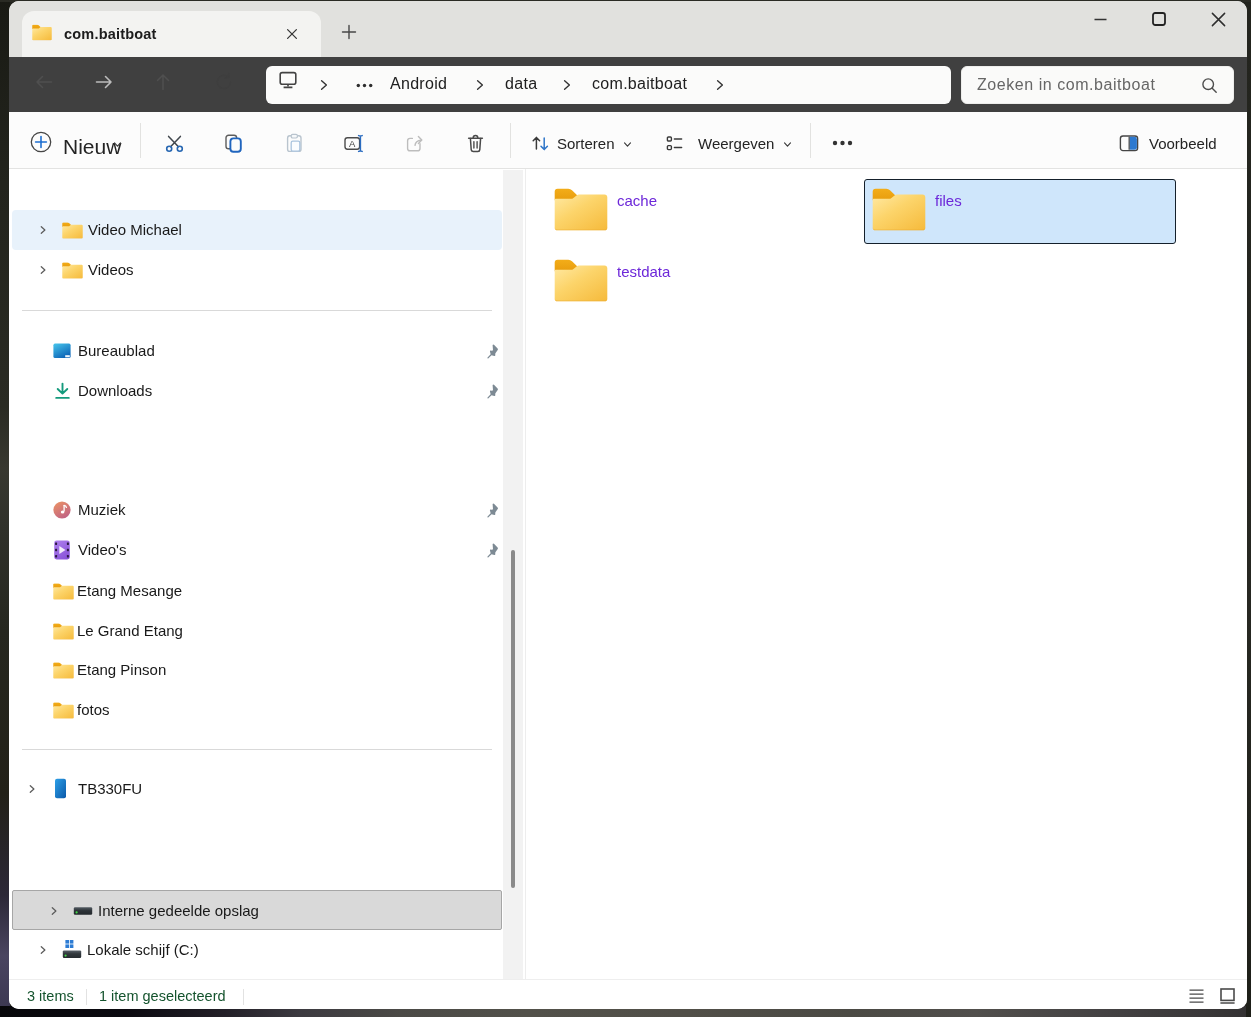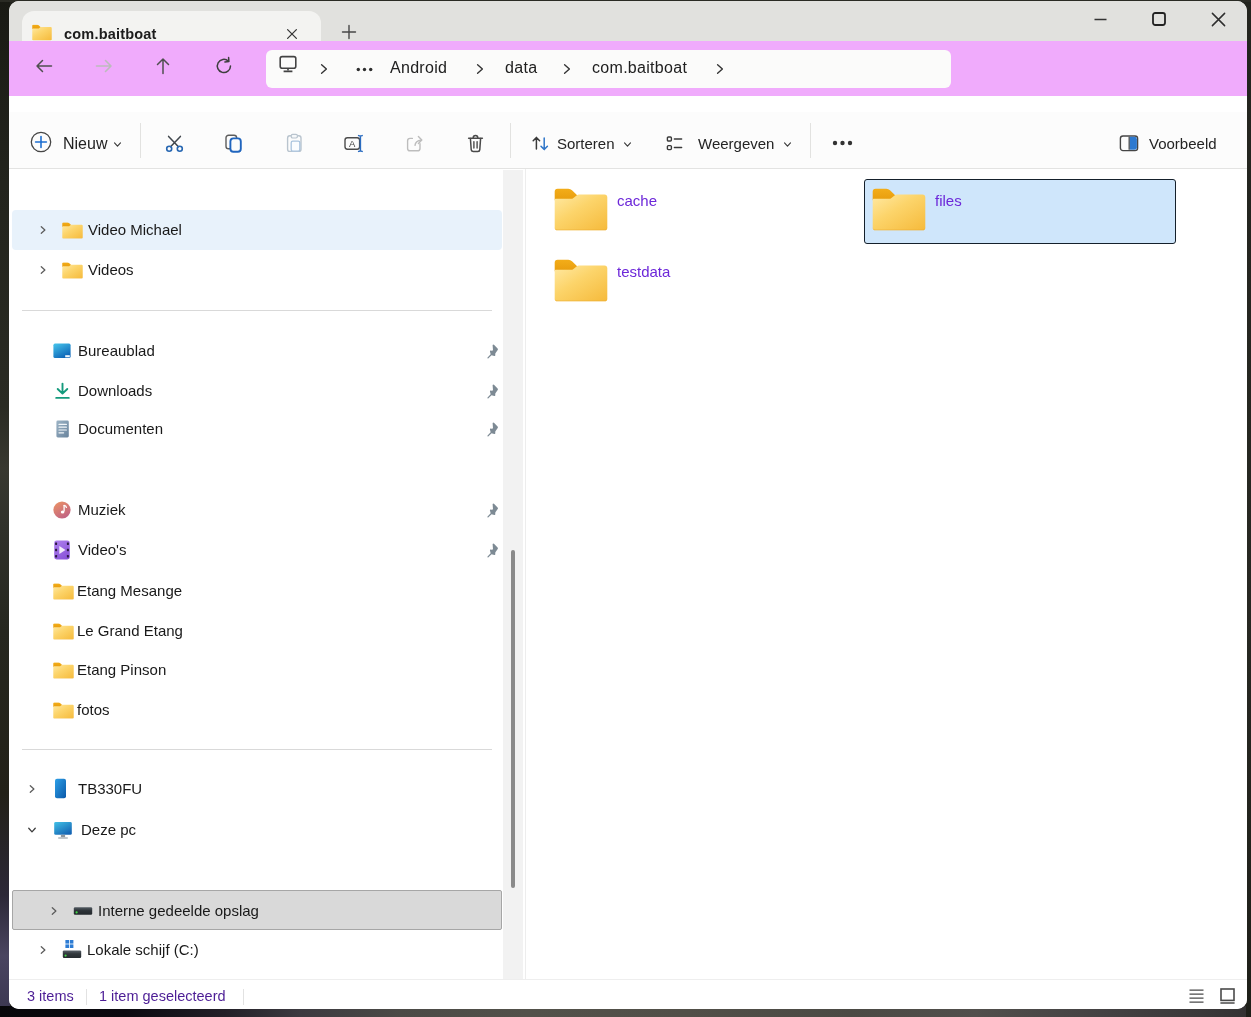--- a/index.html
+++ b/index.html
@@ -11,32 +11,32 @@
     background:linear-gradient(90deg,#07070a 0%,#0b0a10 10%,#232028 18%,#3c3a40 24%,#4b4a46 32%,#52514a 42%,#514f48 55%,#4b4a44 68%,#514f4c 78%,#444243 88%,#3a3839 96%,#333132 100%); }
   .edgeT { position:absolute; left:0; top:0; width:1251px; height:2px; background:#2a2b24; }
   .edgeR { position:absolute; left:1246px; top:0; width:5px; height:1017px; background:linear-gradient(180deg,#23241e,#272822 60%,#1e1f19); }
   .win { position:absolute; left:9px; top:1px; width:1238px; height:1008px;
     border-radius:10px; background:#ffffff; overflow:hidden; }
   .abs { position:absolute; }
   .tabbar { position:absolute; left:0; top:0; width:100%; height:56px; background:#e1e1de; }
   .tab { position:absolute; left:13px; top:10px; width:299px; height:46px;
     background:#f3f3f1; border-radius:12px 12px 0 0; }
   .tabttl { position:absolute; left:42px; top:15px; font-size:14.5px; font-weight:bold; color:#1c1c1c; letter-spacing:0.2px;}
-  .addr { position:absolute; left:0; top:40px; width:100%; height:55px; background:#f0abfc; }
+  .addr { position:absolute; left:0; top:56px; width:100%; height:55px; background:#404040; }
   .crumbbox { position:absolute; left:257px; top:9px; width:685px; height:38px; background:#fbfbfa; border-radius:6px; }
   .searchbox { position:absolute; left:952px; top:9px; width:273px; height:38px; background:#fafaf9; border-radius:6px; border:1px solid #ededeb; }
   .toolbar { position:absolute; left:0; top:111px; width:100%; height:57px; background:#fcfcfc; border-bottom:1px solid #e3e3e2; }
   .tsep { position:absolute; top:11px; width:1px; height:35px; background:#e2e2e0; }
   .bodyarea { position:absolute; left:0; top:168px; width:100%; height:810px; background:#ffffff; }
   .side { position:absolute; left:0; top:0; width:494px; height:810px; background:#ffffff; }
   .strack { position:absolute; left:494px; top:1px; width:20px; height:810px; background:#f2f2f2; }
   .sthumb { position:absolute; left:8px; top:380px; width:4px; height:338px; background:#8a8a8a; border-radius:2px; }
   .cline { position:absolute; left:516px; top:0; width:1px; height:810px; background:#ededed; }
   .content { position:absolute; left:517px; top:0; width:721px; height:810px; background:#ffffff; }
-  .status { position:absolute; left:0; top:978px; width:100%; height:30px; background:#ffffff; border-top:1px solid #eeeeee; font-size:14.5px; color:#4c1d95;}
+  .status { position:absolute; left:0; top:978px; width:100%; height:30px; background:#ffffff; border-top:1px solid #eeeeee; font-size:14.5px; color:#14532d;}
   .row { position:absolute; left:3px; width:490px; height:40px; }
   .row .lbl { position:absolute; top:11px; font-size:15px; color:#191919; white-space:nowrap; }
   .sel-blue { background:#e8f2fb; border-radius:4px; }
   .sel-gray { background:#d9d9d9; border:1px solid #a6a6a6; border-radius:2px; }
   .sep { position:absolute; left:13px; width:470px; height:1px; background:#d9d9d9; }
   .pin { position:absolute; left:472px; }
   .tile { position:absolute; width:312px; height:65px; border-radius:4px; }
   .tile.selected { background:#cfe6fb; border:1.5px solid #15202b; border-radius:3px; }
   .tlabel { position:absolute; font-size:15px; color:#6d28d9; }
   svg { display:block; }
@@ -139,28 +139,35 @@
       <div class="abs" style="left:239px;top:9px;font-size:16px;letter-spacing:0.3px;color:#202020;">data</div>
       <svg class="abs" style="left:295px;top:13px" width="12" height="12" viewBox="0 0 12 12">
           <polyline points="3.6,1.8 8.4,6 3.6,10.2" fill="none" stroke="#333" stroke-width="1.4" stroke-linecap="round" stroke-linejoin="round"></polyline>
         </svg>
       <div class="abs" style="left:326px;top:9px;font-size:16px;letter-spacing:0.3px;color:#202020;">com.baitboat</div>
       <svg class="abs" style="left:448px;top:13px" width="12" height="12" viewBox="0 0 12 12">
           <polyline points="3.6,1.8 8.4,6 3.6,10.2" fill="none" stroke="#333" stroke-width="1.4" stroke-linecap="round" stroke-linejoin="round"></polyline>
         </svg>
     </div>
 
+    <div class="searchbox">
+      <div class="abs" style="left:15px;top:9px;font-size:16px;letter-spacing:0.55px;color:#666;">Zoeken in com.baitboat</div>
+      <svg class="abs" style="left:239px;top:10px" width="17" height="17" viewBox="0 0 17 17">
+          <circle cx="7.2" cy="7.2" r="5.3" fill="none" stroke="#4d4d4d" stroke-width="1.4"></circle>
+          <path d="M11.2,11.2 L15.2,15.2" stroke="#4d4d4d" stroke-width="1.4" stroke-linecap="round"></path>
+        </svg>
+    </div>
   </div>
 
   <div class="toolbar">
     <svg class="abs" style="left:21px;top:19px" width="22" height="22" viewBox="0 0 22 22">
         <circle cx="11" cy="11" r="9.7" fill="none" stroke="#454545" stroke-width="1.3"></circle>
         <path d="M11,5.6 V16.4 M5.6,11 H16.4" stroke="#1d6ed0" stroke-width="1.6" stroke-linecap="round"></path>
       </svg>
-    <div class="abs" style="left:54px;top:23px;font-size:16px;color:#242424;">Nieuw</div>
+    <div class="abs" style="left:54px;top:23px;font-size:21px;color:#242424;">Nieuw</div>
     <svg class="abs" style="left:103px;top:27px" width="11" height="11" viewBox="0 0 14 14">
         <use href="#chevD"></use>
       </svg>
     <div class="tsep" style="left:131px"></div>
 
     <svg class="abs" style="left:155px;top:21px" width="21" height="21" viewBox="0 0 21 21">
         <path d="M4.6,3.4 L14.2,13.6 M16.4,3.4 L6.8,13.6" stroke="#41474d" stroke-width="1.5" stroke-linecap="round"></path>
         <circle cx="5.2" cy="15.8" r="2.5" fill="none" stroke="#2767b2" stroke-width="1.6"></circle>
         <circle cx="15.8" cy="15.8" r="2.5" fill="none" stroke="#2767b2" stroke-width="1.6"></circle>
       </svg>
@@ -265,36 +272,20 @@
             <defs>
               <linearGradient id="gdesk" x1="0" y1="0" x2="0.6" y2="1">
                 <stop offset="0" stop-color="#47c6ec"></stop>
                 <stop offset="1" stop-color="#0e66b8"></stop>
               </linearGradient>
             </defs>
             <rect x="1.4" y="2.6" width="17.2" height="14.4" rx="1.6" fill="url(#gdesk)"></rect>
             <rect x="13.2" y="14.2" width="4.6" height="2.1" fill="#eef6fc"></rect>
           </svg>
         <div class="lbl" style="left:66px">Bureaublad</div>
-        <svg class="pin" style="top:13px" width="15" height="15" viewBox="0 0 15 15">
-            <use href="#pinS"></use>
-          </svg>
-      </div>
-      <div class="row" style="top:240px">
-        <svg class="ico" style="left:41px;top:10px" width="19" height="20" viewBox="0 0 19 20">
-            <defs>
-              <linearGradient id="gdoc" x1="0" y1="0" x2="1" y2="1">
-                <stop offset="0" stop-color="#9db4c6"></stop>
-                <stop offset="1" stop-color="#68839c"></stop>
-              </linearGradient>
-            </defs>
-            <rect x="3.4" y="1.6" width="12.4" height="16.8" rx="1.4" fill="url(#gdoc)"></rect>
-            <path d="M6,5.4 H13.4 M6,8.2 H13.4 M6,11 H13.4 M6,13.8 H10.6" stroke="#f2f6f9" stroke-width="1.2" stroke-linecap="round"></path>
-          </svg>
-        <div class="lbl" style="left:66px">Documenten</div>
         <svg class="pin" style="top:13px" width="15" height="15" viewBox="0 0 15 15">
             <use href="#pinS"></use>
           </svg>
       </div>
       <div class="row" style="top:321px">
         <svg class="ico" style="left:40px;top:10px" width="20" height="20" viewBox="0 0 20 20">
             <defs>
               <linearGradient id="gmus" x1="0.2" y1="0" x2="0.8" y2="1">
                 <stop offset="0" stop-color="#ea9166"></stop>
                 <stop offset="1" stop-color="#bd5f86"></stop>
@@ -369,37 +360,20 @@
             <defs>
               <linearGradient id="gph" x1="0" y1="0" x2="1" y2="1">
                 <stop offset="0" stop-color="#2da0e8"></stop>
                 <stop offset="1" stop-color="#0a58a8"></stop>
               </linearGradient>
             </defs>
             <rect x="1" y="0.8" width="11" height="19.4" rx="2" fill="url(#gph)"></rect>
           </svg>
         <div class="lbl" style="left:66px">TB330FU</div>
       </div>
-      <div class="row" style="top:641px">
-        <svg class="ico" style="left:14px;top:14px" width="12" height="12" viewBox="0 0 14 14">
-            <use href="#chevD"></use>
-          </svg>
-        <svg class="ico" style="left:41px;top:10px" width="20" height="20" viewBox="0 0 20 20">
-            <defs>
-              <linearGradient id="gpc" x1="0" y1="0" x2="0.7" y2="1">
-                <stop offset="0" stop-color="#41c0e6"></stop>
-                <stop offset="1" stop-color="#1565b4"></stop>
-              </linearGradient>
-            </defs>
-            <rect x="1.2" y="2" width="17.6" height="12.8" rx="1.4" fill="url(#gpc)"></rect>
-            <rect x="7.9" y="14.8" width="4.2" height="2.4" fill="#8e979e"></rect>
-            <rect x="5" y="17.2" width="10" height="1.6" rx="0.8" fill="#aeb6bc"></rect>
-          </svg>
-        <div class="lbl" style="left:69px">Deze pc</div>
-      </div>
       <div class="row sel-gray" style="top:721px">
         <svg class="ico" style="left:35px;top:14px" width="12" height="12" viewBox="0 0 14 14">
             <use href="#chevR"></use>
           </svg>
         <svg class="ico" style="left:60px;top:10px" width="20" height="20" viewBox="0 0 20 20">
             <defs>
               <linearGradient id="gdrv" x1="0" y1="0" x2="0" y2="1">
                 <stop offset="0" stop-color="#555d64"></stop>
                 <stop offset="0.45" stop-color="#2d3338"></stop>
                 <stop offset="1" stop-color="#23282c"></stop>

